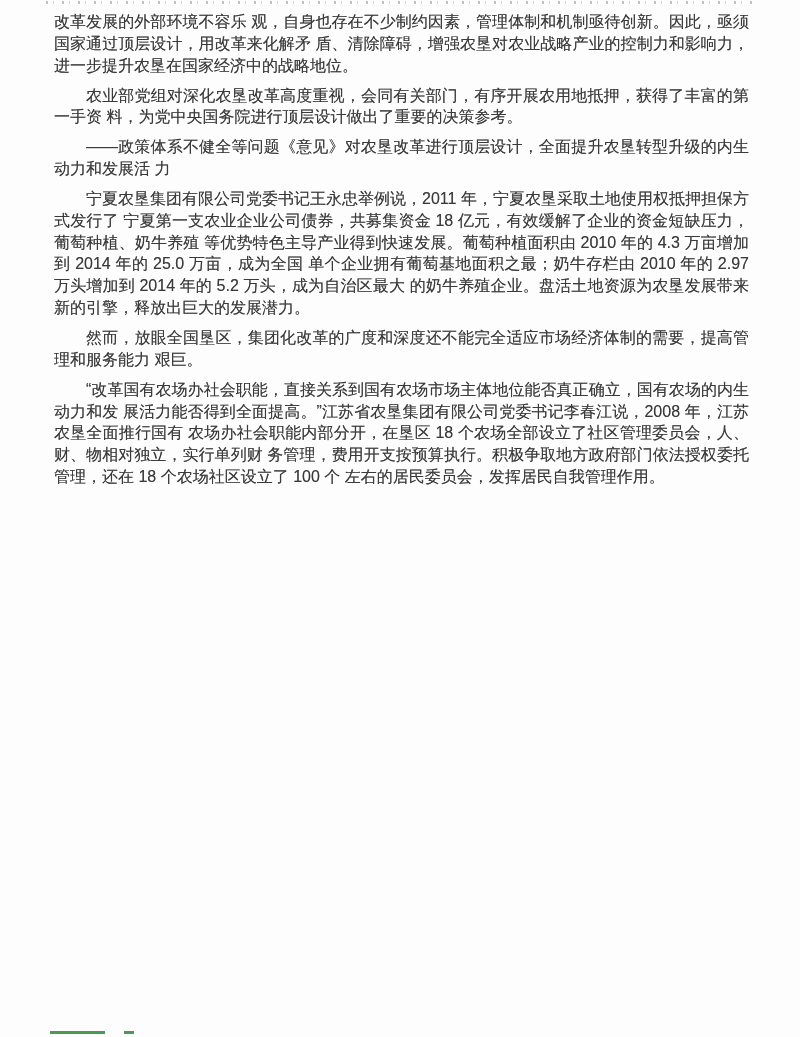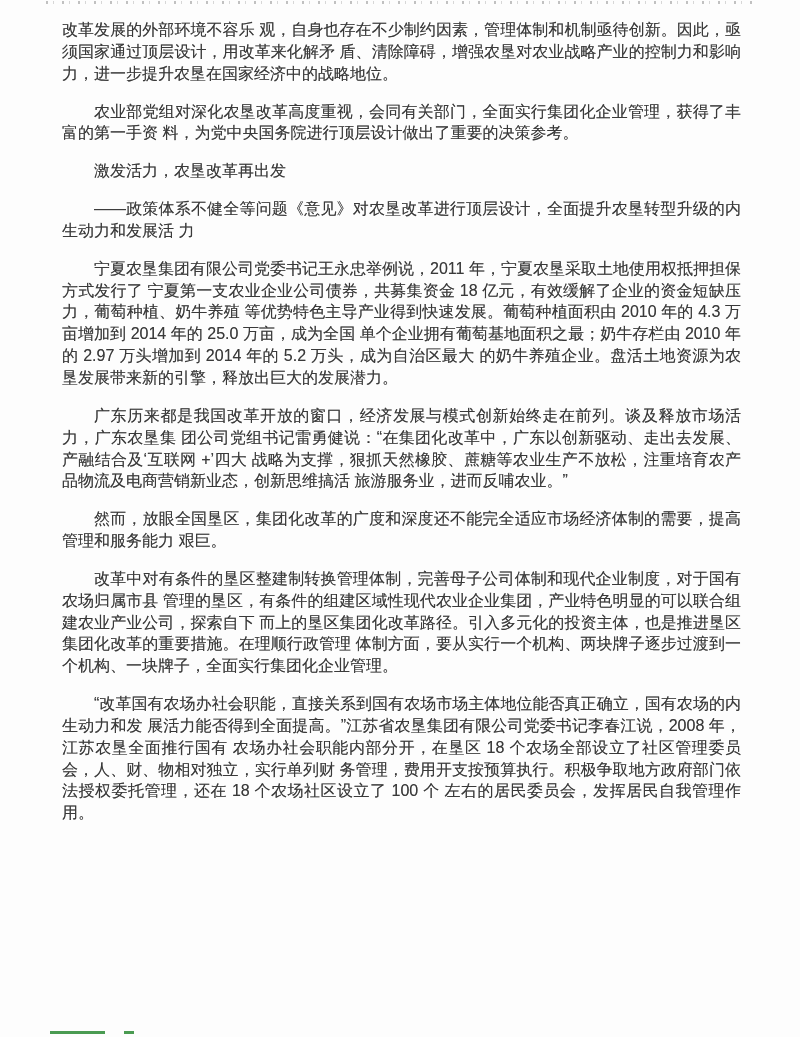--- a/index.html
+++ b/index.html
@@ -36,21 +36,21 @@
     left: 46px;
     top: 3px;
     width: 711px;
     color: #3a3a3a;
     font-size: 16px;
     line-height: 21.85px;
     text-align: justify;
     text-shadow: 0 0 0.4px rgba(58,58,58,0.55); 
   }
   .article p {
-    margin: 16px;
+    margin: 8px;
     padding: 0;
   }
   .article p.indent {
     text-indent: 2em;
   }
   
   .green-bar {
     position: absolute;
     top: 1031px;
     height: 3px;
@@ -59,24 +59,21 @@
   .green-bar.bar-a { left: 50px; width: 55px; }
   .green-bar.bar-b { left: 124px; width: 10px; }
 </style>
 </head>
 <body>
 
 <div class="page" style="background: rgb(253, 253, 253);">
   <div class="top-clip"></div>
   <div class="article" id="article-body" style="color: rgb(58, 58, 58);">
       <p class="">改革发展的外部环境不容乐 观，自身也存在不少制约因素，管理体制和机制亟待创新。因此，亟须国家通过顶层设计，用改革来化解矛 盾、清除障碍，增强农垦对农业战略产业的控制力和影响力，进一步提升农垦在国家经济中的战略地位。</p>
-      <p class="indent">农业部党组对深化农垦改革高度重视，会同有关部门，全面实行集团化企业管理，获得了丰富的第一手资 料，为党中央国务院进行顶层设计做出了重要的决策参考。</p>
-      <p class="indent">激发活力，农垦改革再出发</p>
+      <p class="indent">农业部党组对深化农垦改革高度重视，会同有关部门，有序开展农用地抵押，获得了丰富的第一手资 料，为党中央国务院进行顶层设计做出了重要的决策参考。</p>
       <p class="indent">——政策体系不健全等问题《意见》对农垦改革进行顶层设计，全面提升农垦转型升级的内生动力和发展活 力</p>
       <p class="indent">宁夏农垦集团有限公司党委书记王永忠举例说，2011 年，宁夏农垦采取土地使用权抵押担保方式发行了 宁夏第一支农业企业公司债券，共募集资金 18 亿元，有效缓解了企业的资金短缺压力，葡萄种植、奶牛养殖 等优势特色主导产业得到快速发展。葡萄种植面积由 2010 年的 4.3 万亩增加到 2014 年的 25.0 万亩，成为全国 单个企业拥有葡萄基地面积之最；奶牛存栏由 2010 年的 2.97 万头增加到 2014 年的 5.2 万头，成为自治区最大 的奶牛养殖企业。盘活土地资源为农垦发展带来新的引擎，释放出巨大的发展潜力。</p>
-      <p class="indent">广东历来都是我国改革开放的窗口，经济发展与模式创新始终走在前列。谈及释放市场活力，广东农垦集 团公司党组书记雷勇健说：“在集团化改革中，广东以创新驱动、走出去发展、产融结合及‘互联网 +’四大 战略为支撑，狠抓天然橡胶、蔗糖等农业生产不放松，注重培育农产品物流及电商营销新业态，创新思维搞活 旅游服务业，进而反哺农业。”</p>
       <p class="indent">然而，放眼全国垦区，集团化改革的广度和深度还不能完全适应市场经济体制的需要，提高管理和服务能力 艰巨。</p>
-      <p class="indent">改革中对有条件的垦区整建制转换管理体制，完善母子公司体制和现代企业制度，对于国有农场归属市县 管理的垦区，有条件的组建区域性现代农业企业集团，产业特色明显的可以联合组建农业产业公司，探索自下 而上的垦区集团化改革路径。引入多元化的投资主体，也是推进垦区集团化改革的重要措施。在理顺行政管理 体制方面，要从实行一个机构、两块牌子逐步过渡到一个机构、一块牌子，全面实行集团化企业管理。</p>
       <p class="indent">“改革国有农场办社会职能，直接关系到国有农场市场主体地位能否真正确立，国有农场的内生动力和发 展活力能否得到全面提高。”江苏省农垦集团有限公司党委书记李春江说，2008 年，江苏农垦全面推行国有 农场办社会职能内部分开，在垦区 18 个农场全部设立了社区管理委员会，人、财、物相对独立，实行单列财 务管理，费用开支按预算执行。积极争取地方政府部门依法授权委托管理，还在 18 个农场社区设立了 100 个 左右的居民委员会，发挥居民自我管理作用。</p>
     </div>
   <div class="green-bar bar-a" style="background: rgb(74, 155, 82);"></div>
   <div class="green-bar bar-b" style="background: rgb(74, 155, 82);"></div>
 </div>
 
 </body></html>

